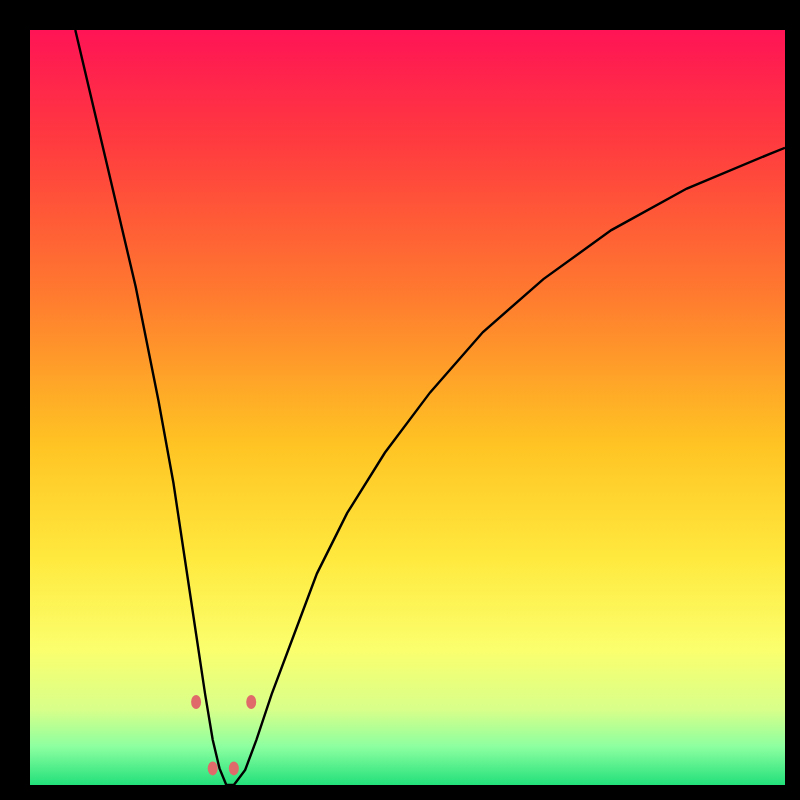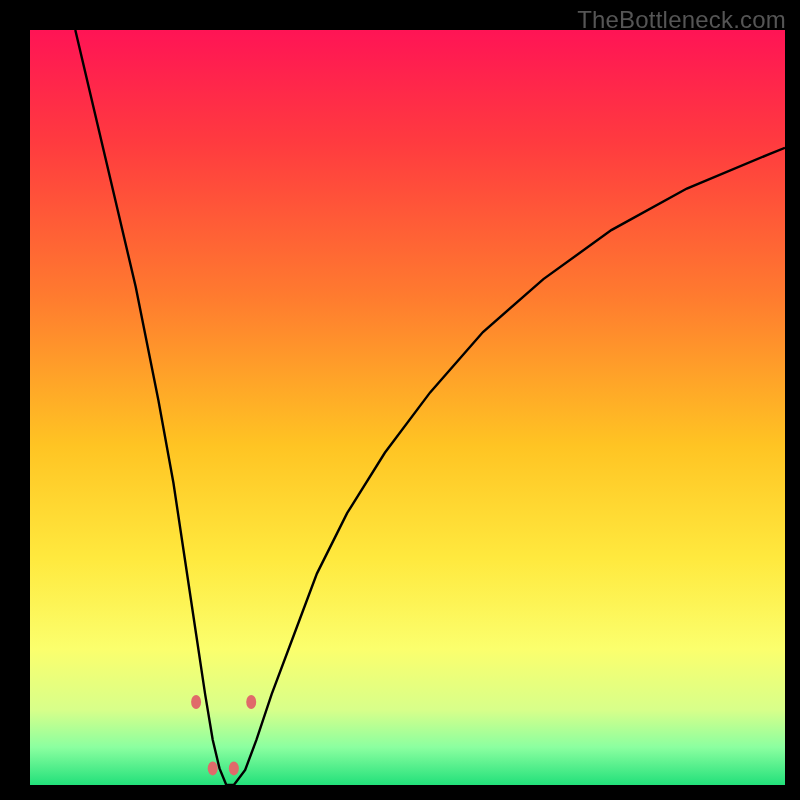--- a/index.html
+++ b/index.html
@@ -81,15 +81,14 @@
           <ellipse cx="22" cy="89" rx="0.6622516556291391" ry="0.9271523178807947" fill="#e06a6a"></ellipse>
           <ellipse cx="24.2" cy="97.8" rx="0.6622516556291391" ry="0.9271523178807947" fill="#e06a6a"></ellipse>
           <ellipse cx="27" cy="97.8" rx="0.6622516556291391" ry="0.9271523178807947" fill="#e06a6a"></ellipse>
           <ellipse cx="29.3" cy="89" rx="0.6622516556291391" ry="0.9271523178807947" fill="#e06a6a"></ellipse>
         </g>
       <path id="curve" fill="none" stroke="#000000" stroke-width="2.4" vector-effect="non-scaling-stroke" d="M6.000 0.000 L10.000 17.000 L14.000 34.000 L17.000 49.000 L19.000 60.000 L20.500 70.000 L22.000 80.000 L23.200 88.000 L24.200 94.000 L25.100 97.800 L26.000 100.000 L27.000 100.000 L28.500 98.000 L30.000 94.000 L32.000 88.000 L35.000 80.000 L38.000 72.000 L42.000 64.000 L47.000 56.000 L53.000 48.000 L60.000 40.000 L68.000 33.000 L77.000 26.500 L87.000 21.000 L98.000 16.400 L100.000 15.600"></path>
     </svg>
 
   </div>
 
-  <div class="watermark">TheBottleneck.com</div>
 
 </div>
 
 </body></html>

